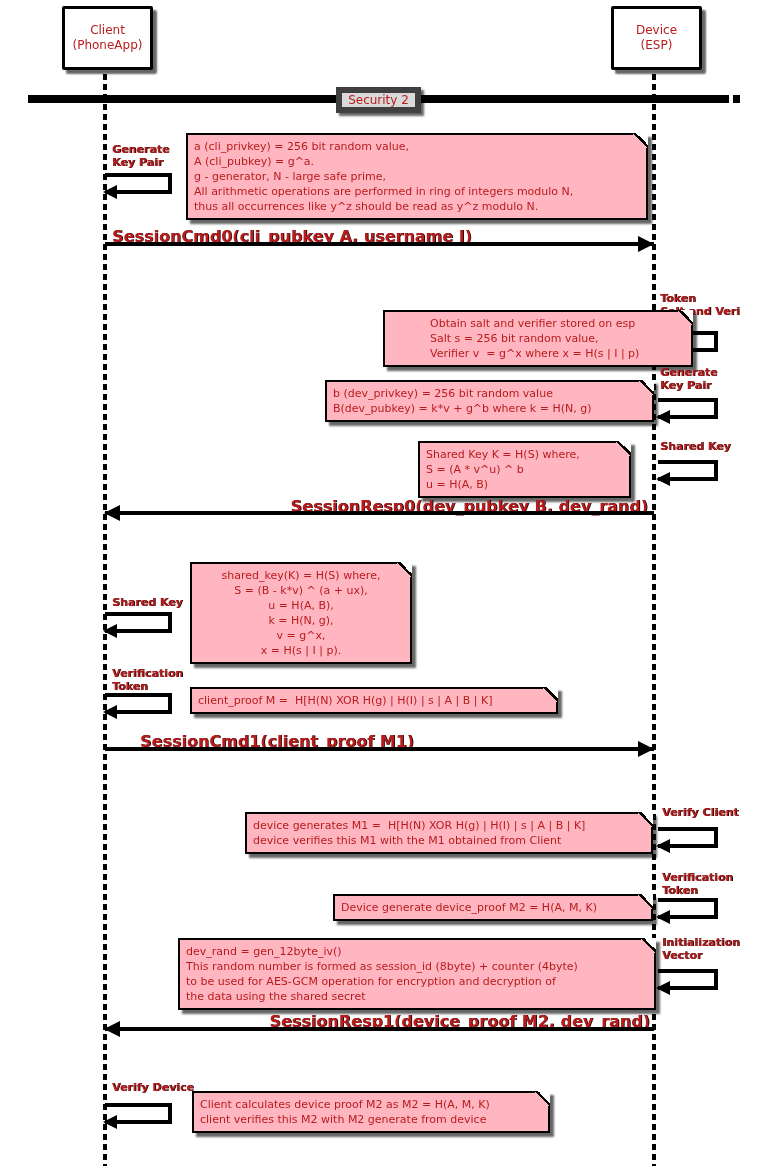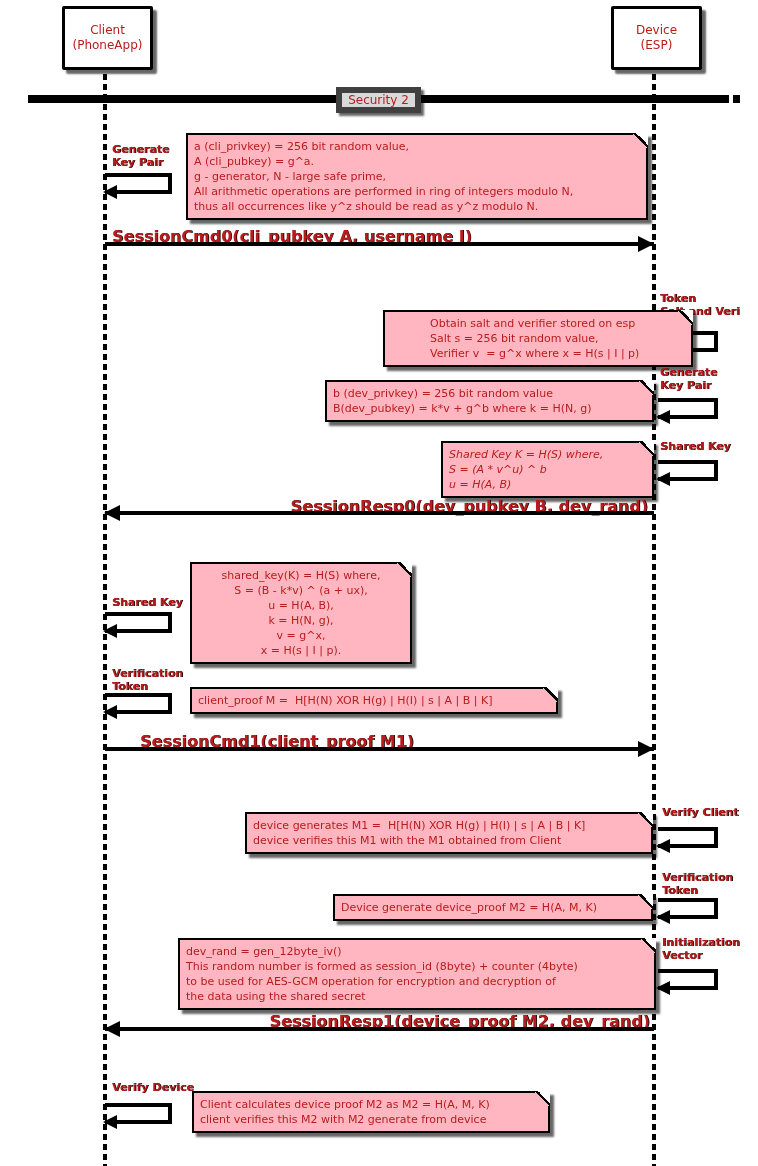--- a/index.html
+++ b/index.html
@@ -138,21 +138,21 @@
     <div class="nl">B(dev_pubkey) = k*v + g^b where k = H(N, g)</div>
   </div>
 
   <div class="op-label" style="left:660px;top:440px;">
     <div>Shared Key</div>
   </div>
   <div class="selfarrow" style="left:658px;top:460px;width:60px;">
     <div class="sa-head"></div>
   </div>
 
-  <div class="note" style="left:441px;top:441px;width:197px;font-style:italic;">
+  <div class="note" style="left:418px;top:441px;width:197px;">
     <div class="fold"></div>
     <div class="nl">Shared Key K = H(S) where,</div>
     <div class="nl">S = (A * v^u) ^ b</div>
     <div class="nl">u = H(A, B)</div>
   </div>
 
   <div class="msg-label" style="right:110px;top:497px;">SessionResp0(dev_pubkey B, dev_rand)</div>
   <div class="msg-line" style="left:105px;top:511px;width:549px;"></div>
   <div class="mh-l" style="left:104px;top:505px;"></div>
 

